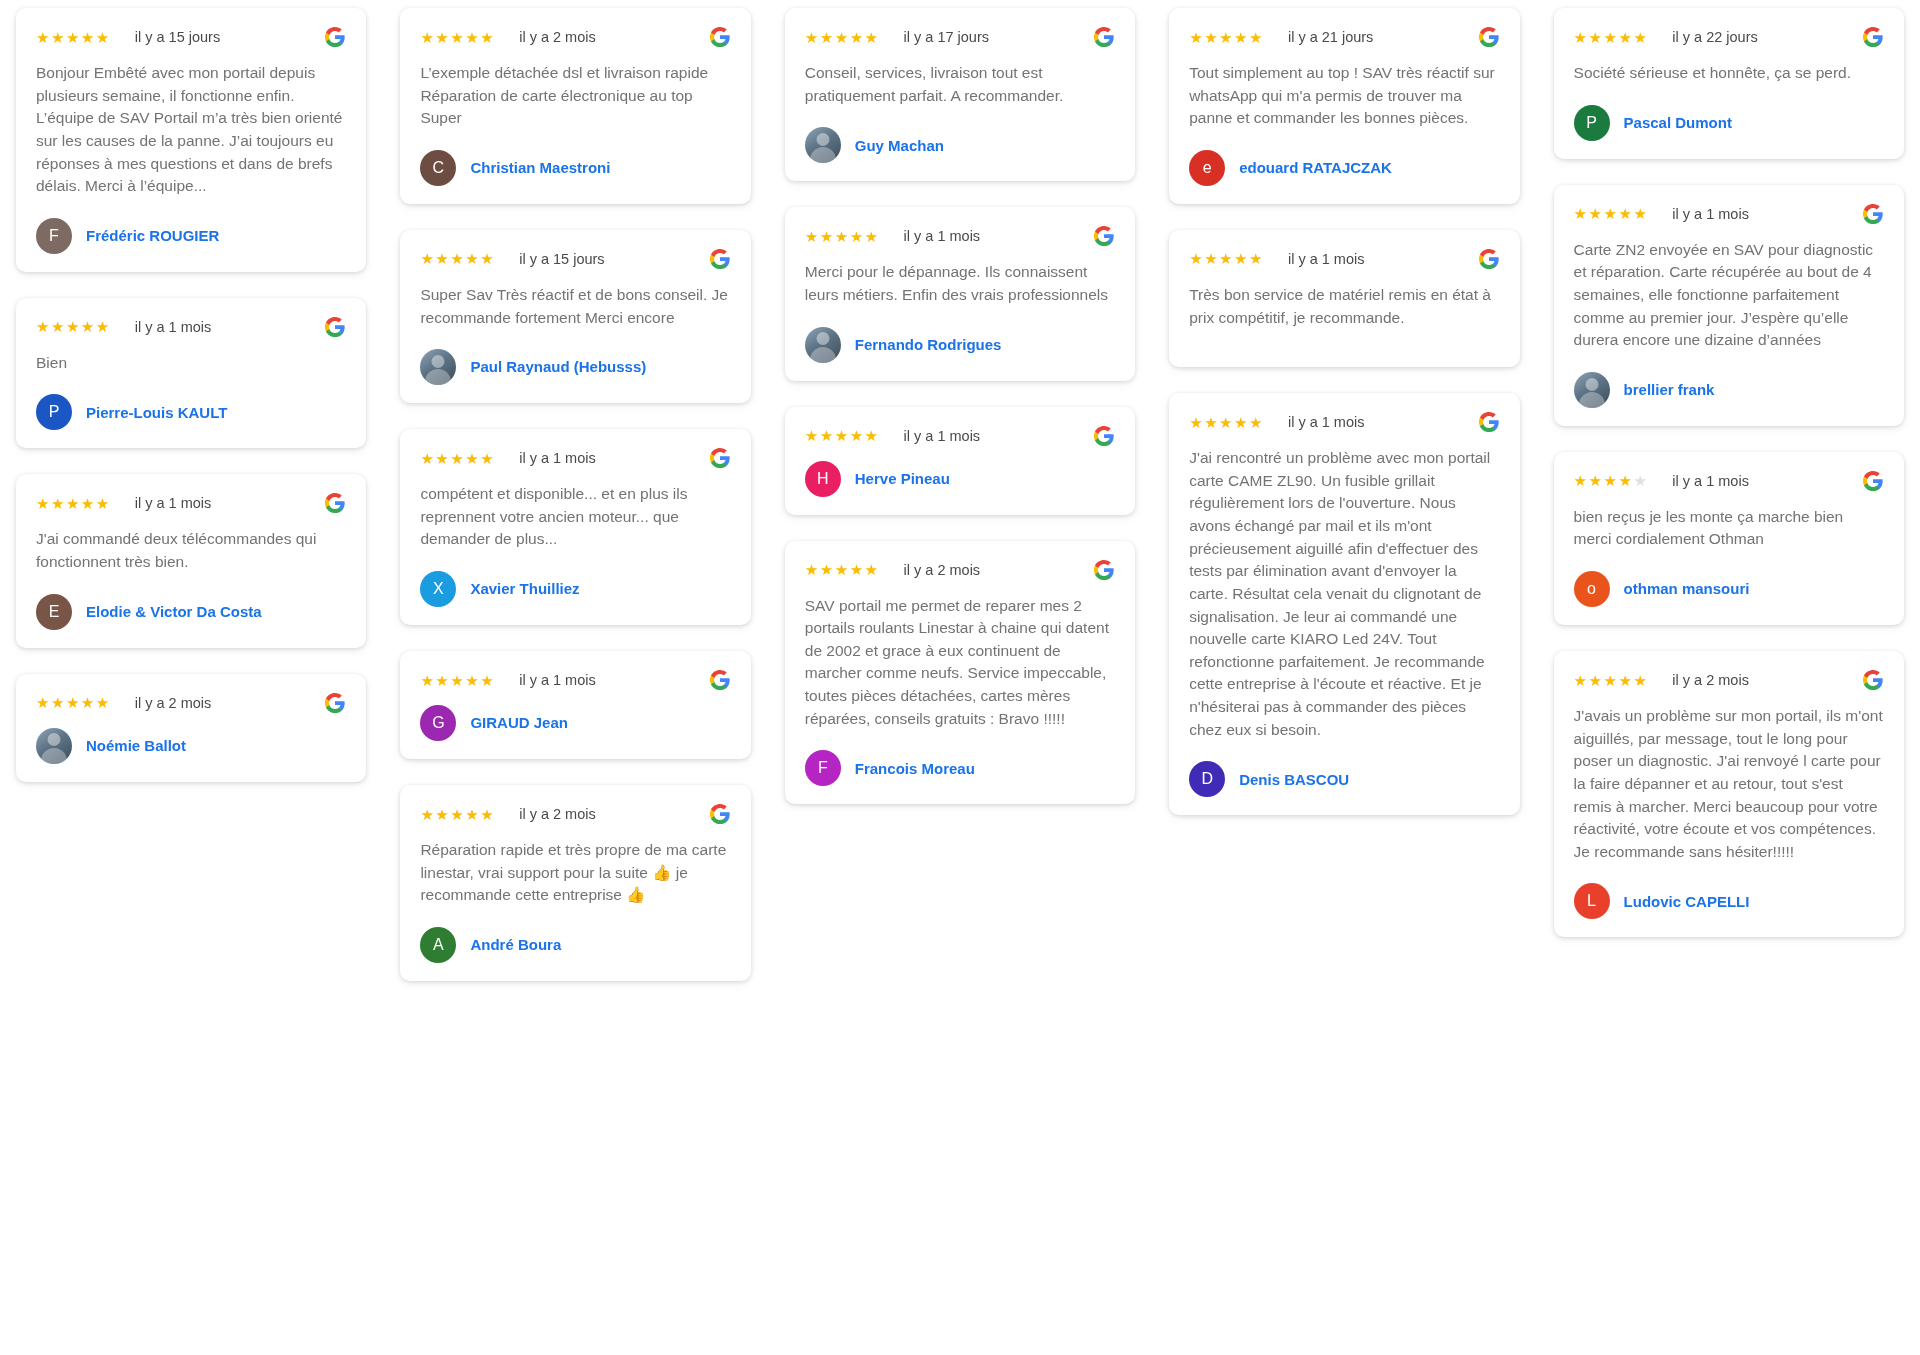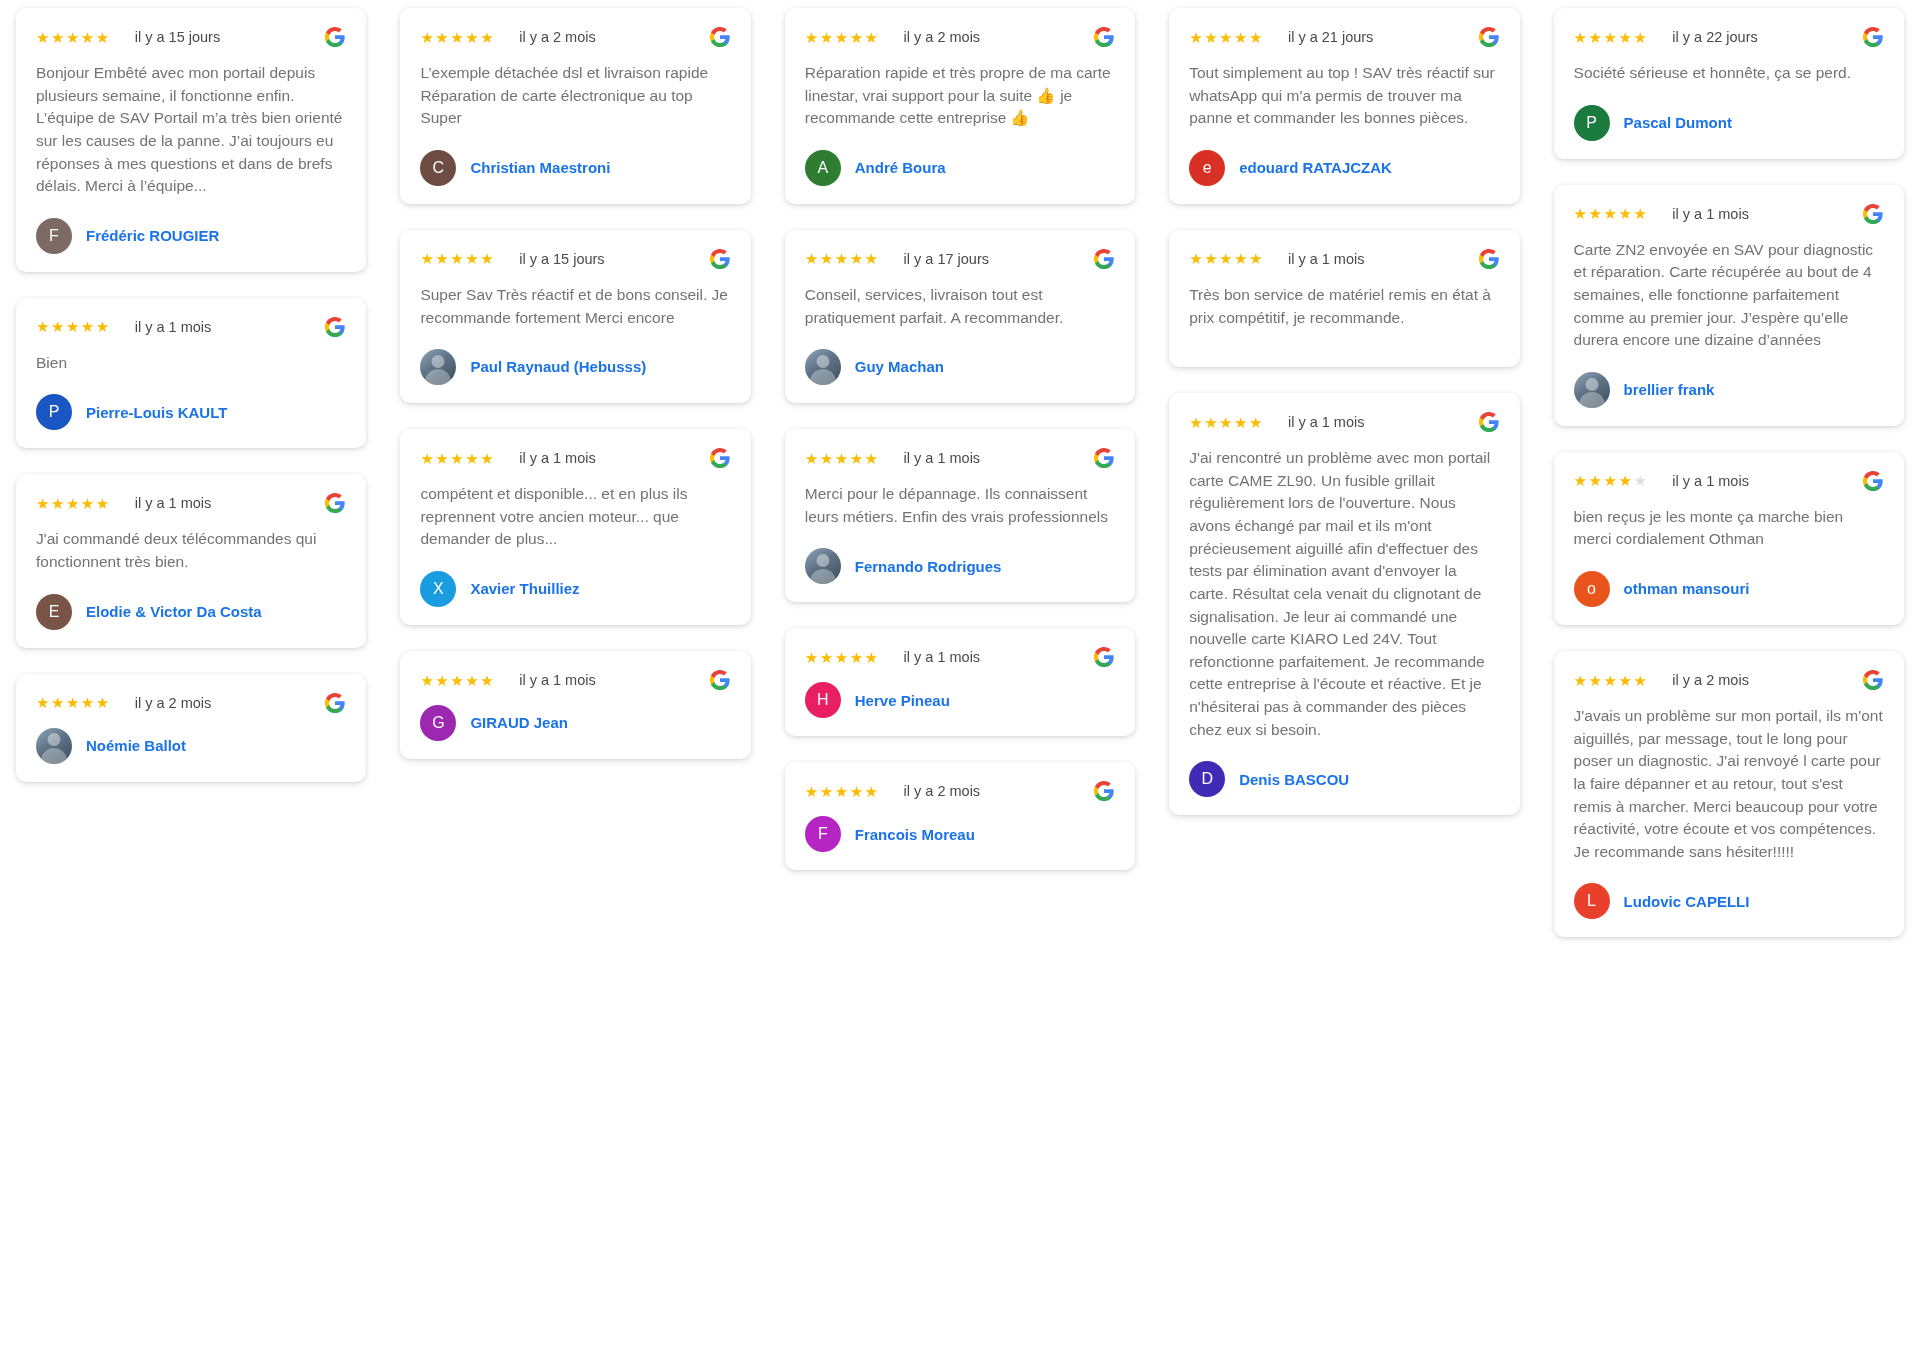--- a/index.html
+++ b/index.html
@@ -316,20 +316,21 @@
       <div class="card-head">
         <div class="stars"><span class="on">★</span><span class="on">★</span><span class="on">★</span><span class="on">★</span><span class="on">★</span></div>
         <div class="when">il y a 2 mois</div>
         <span class="g-logo"><svg viewBox="0 0 48 48" width="22" height="22" aria-hidden="true">
             <path fill="#4285F4" d="M45.12 24.5c0-1.56-.14-3.06-.4-4.5H24v8.51h11.84c-.51 2.75-2.06 5.08-4.39 6.64v5.52h7.1c4.16-3.83 6.57-9.47 6.57-16.17z"></path>
             <path fill="#34A853" d="M24 46c5.94 0 10.92-1.97 14.55-5.33l-7.1-5.52c-1.97 1.32-4.49 2.1-7.45 2.1-5.73 0-10.58-3.87-12.32-9.07H4.34v5.7C7.96 41.07 15.4 46 24 46z"></path>
             <path fill="#FBBC05" d="M11.68 28.18c-.44-1.32-.69-2.73-.69-4.18s.25-2.86.69-4.18v-5.7H4.34A21.99 21.99 0 0 0 2 24c0 3.55.85 6.91 2.34 9.88l7.34-5.7z"></path>
             <path fill="#EA4335" d="M24 10.75c3.23 0 6.13 1.11 8.41 3.29l6.3-6.3C34.91 4.18 29.93 2 24 2 15.4 2 7.96 6.93 4.34 14.12l7.34 5.7c1.74-5.2 6.59-9.07 12.32-9.07z"></path>
           </svg></span>
       </div>
+      <p class="review-text">SAV portail me permet de reparer mes 2 portails roulants Linestar à chaine qui datent de 2002 et grace à eux continuent de marcher comme neufs. Service impeccable, toutes pièces détachées, cartes mères réparées, conseils gratuits : Bravo !!!!!</p>
       <div class="author-row">
         <div class="avatar" style="background: rgb(182, 36, 196);">F</div>
         <div class="author-name">Francois Moreau</div>
       </div>
     </div>
     <div class="card">
       <div class="card-head">
         <div class="stars"><span class="on">★</span><span class="on">★</span><span class="on">★</span><span class="on">★</span><span class="on">★</span></div>
         <div class="when">il y a 21 jours</div>
         <span class="g-logo"><svg viewBox="0 0 48 48" width="22" height="22" aria-hidden="true">

